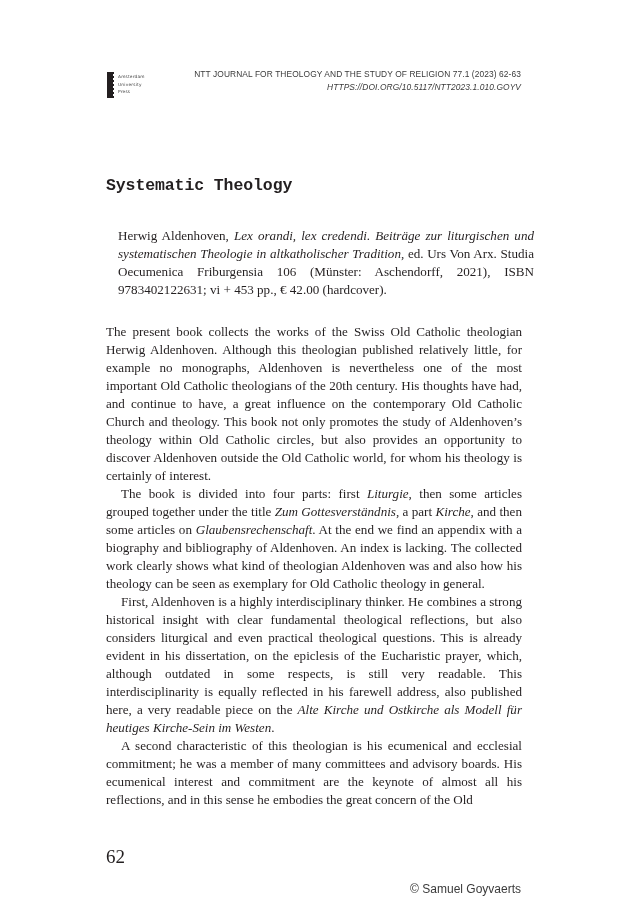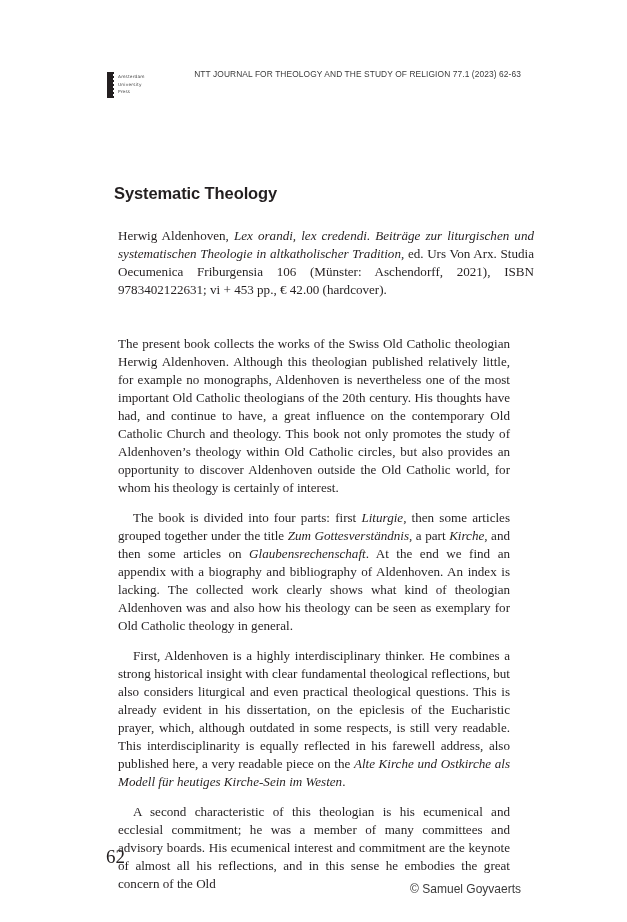--- a/index.html
+++ b/index.html
@@ -4,42 +4,43 @@
 <style>
   html, body { margin: 0; padding: 0; background: #ffffff; }
   body { width: 627px; height: 922px; position: relative; overflow: hidden; color: #231f20; }
   .logo { position: absolute; left: 107px; top: 72px; width: 50px; height: 26px; }
   .logo-bar { position: absolute; left: 0; top: 0; width: 7px; height: 26px; background: #231f20; }
   .logo-bar::before { content: ""; position: absolute; right: -1px; top: 2px; width: 2px; height: 22px;
     background: repeating-linear-gradient(to bottom, #ffffff 0 2px, transparent 2px 4px); }
   .logo-text { position: absolute; left: 11px; top: 1px; font-family: "DejaVu Sans", sans-serif; font-size: 4.3px; line-height: 7.5px; color: #444; letter-spacing: 0.2px; }
   .running-head { position: absolute; right: 106px; top: 68px; text-align: right; font-family: "Liberation Sans", sans-serif; font-size: 8.4px; line-height: 13px; color: #3a3a3a; letter-spacing: 0.1px; }
   .running-head .doi { font-style: italic; }
-  .section-title { position: absolute; left: 106px; top: 176px; margin: 8px; font-family: Liberation Sans, sans-serif; font-weight: bold; font-size: 16.5px; letter-spacing: -0.1px; }
+  .section-title { position: absolute; left: 106px; top: 176px; margin: 0; font-family: Liberation Mono, monospace; font-weight: bold; font-size: 16.5px; letter-spacing: -0.1px; }
   .citation { position: absolute; left: 106px; top: 215px; width: 416px; margin: 12px; font-family: "Liberation Serif", serif; font-size: 13.1px; line-height: 18px; text-align: justify; }
   .body-text { position: absolute; left: 106px; top: 323px; width: 416px; font-family: "Liberation Serif", serif; font-size: 13.1px; line-height: 18px; text-align: justify; }
-  .body-text p { margin: 12px; }
+  .body-text p { margin: 0; }
   .body-text p.indent { text-indent: 15px; }
   .page-number { position: absolute; left: 106px; top: 846px; font-family: "Liberation Serif", serif; font-size: 19px; }
   .copyright { position: absolute; right: 106px; top: 882px; font-family: "Liberation Sans", sans-serif; font-size: 12px; color: #3a3a3a; }
 </style>
 </head>
 <body>
 
 <div class="logo">
   <div class="logo-bar"></div>
   <div class="logo-text">
     <div>Amsterdam</div>
     <div>University</div>
     <div>Press</div>
   </div>
 </div>
 
 <div class="running-head">
   <div>NTT JOURNAL FOR THEOLOGY AND THE STUDY OF RELIGION 77.1 (2023) 62-63</div>
+  <div class="doi">HTTPS://DOI.ORG/10.5117/NTT2023.1.010.GOYV</div>
 </div>
 
 <h1 class="section-title">Systematic Theology</h1>
 
 <p class="citation"><span>Herwig Aldenhoven, </span><i>Lex orandi, lex credendi. Beiträge zur liturgischen und systematischen Theologie in altkatholischer Tradition</i><span>, ed. Urs Von Arx. Studia Oecumenica Friburgensia 106 (Münster: Aschendorff, 2021), ISBN 9783402122631; vi + 453 pp., € 42.00 (hardcover).</span></p>
 
 <div class="body-text">
   <p>The present book collects the works of the Swiss Old Catholic theologian Herwig Aldenhoven. Although this theologian published relatively little, for example no monographs, Aldenhoven is nevertheless one of the most important Old Catholic theologians of the 20th century. His thoughts have had, and continue to have, a great influence on the contemporary Old Catholic Church and theology. This book not only promotes the study of Aldenhoven’s theology within Old Catholic circles, but also provides an opportunity to discover Aldenhoven outside the Old Catholic world, for whom his theology is certainly of interest.</p>
   <p class="indent"><span>The book is divided into four parts: first </span><i>Liturgie</i><span>, then some articles grouped together under the title </span><i>Zum Gottesverständnis</i><span>, a part </span><i>Kirche</i><span>, and then some articles on </span><i>Glaubensrechenschaft</i><span>. At the end we find an appendix with a biography and bibliography of Aldenhoven. An index is lacking. The collected work clearly shows what kind of theologian Aldenhoven was and also how his theology can be seen as exemplary for Old Catholic theology in general.</span></p>
   <p class="indent"><span>First, Aldenhoven is a highly interdisciplinary thinker. He combines a strong historical insight with clear fundamental theological reflections, but also considers liturgical and even practical theological questions. This is already evident in his dissertation, on the epiclesis of the Eucharistic prayer, which, although outdated in some respects, is still very readable. This interdisciplinarity is equally reflected in his farewell address, also published here, a very readable piece on the </span><i>Alte Kirche und Ostkirche als Modell für heutiges Kirche-Sein im Westen</i><span>.</span></p>

